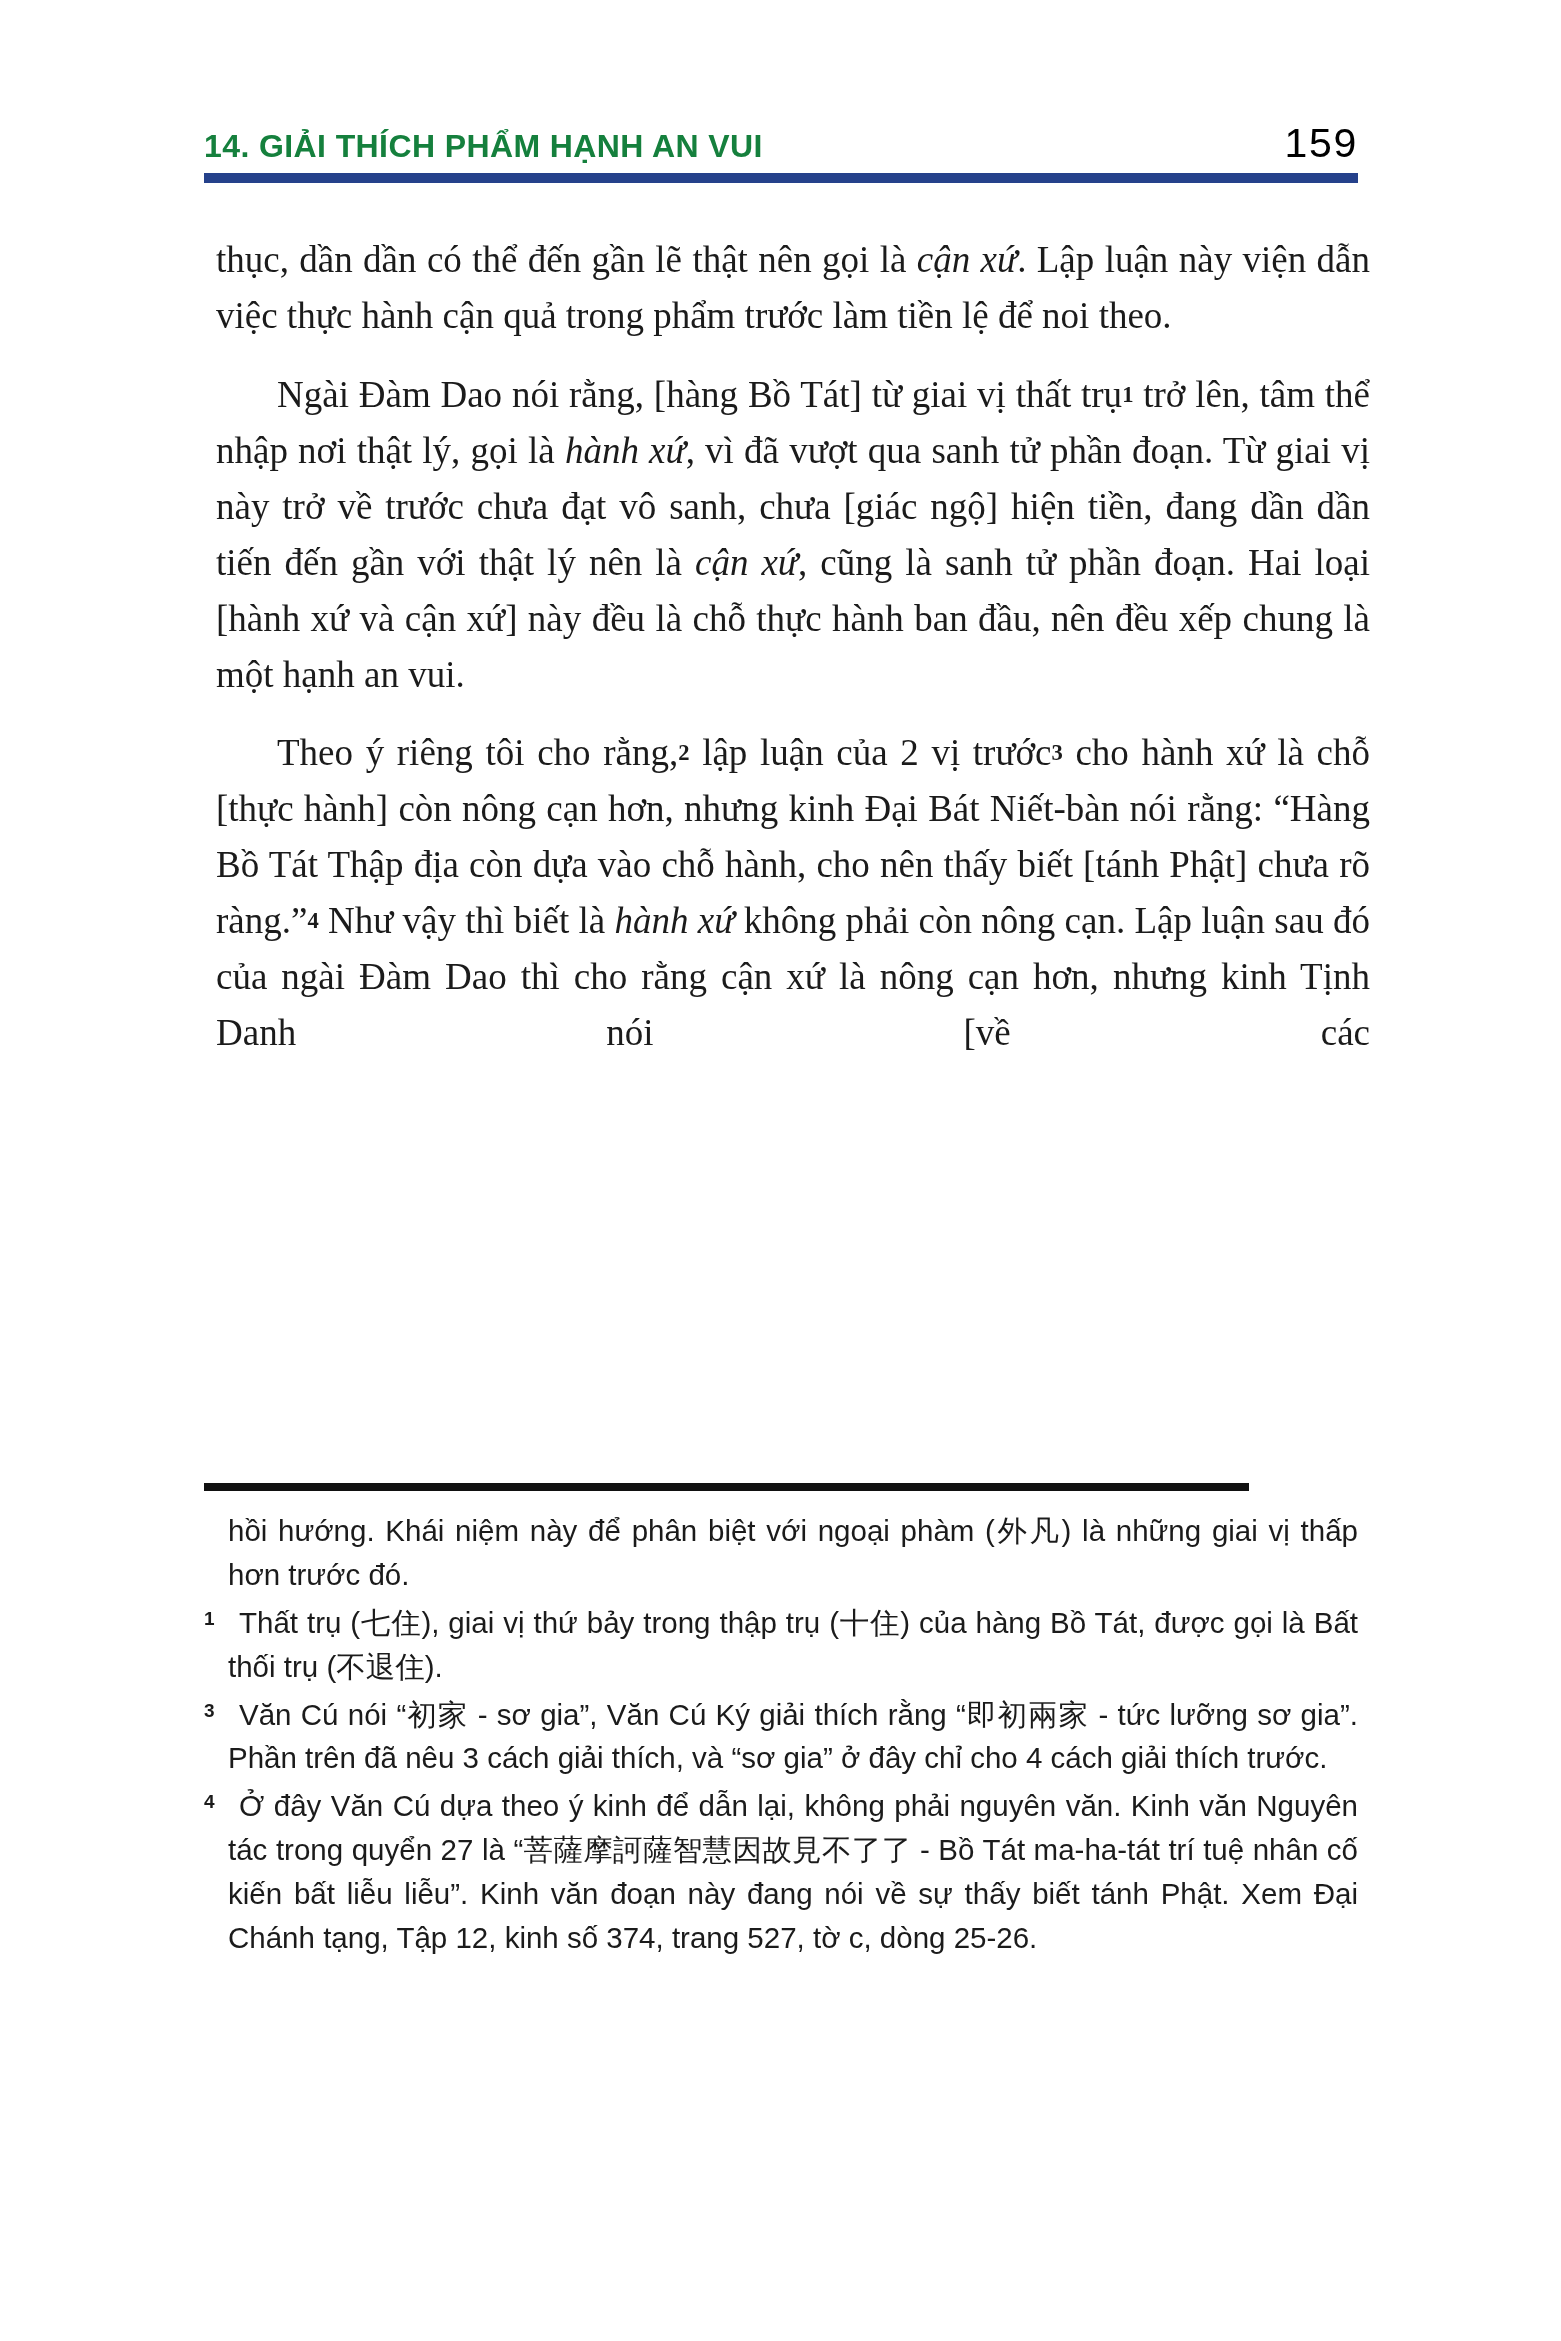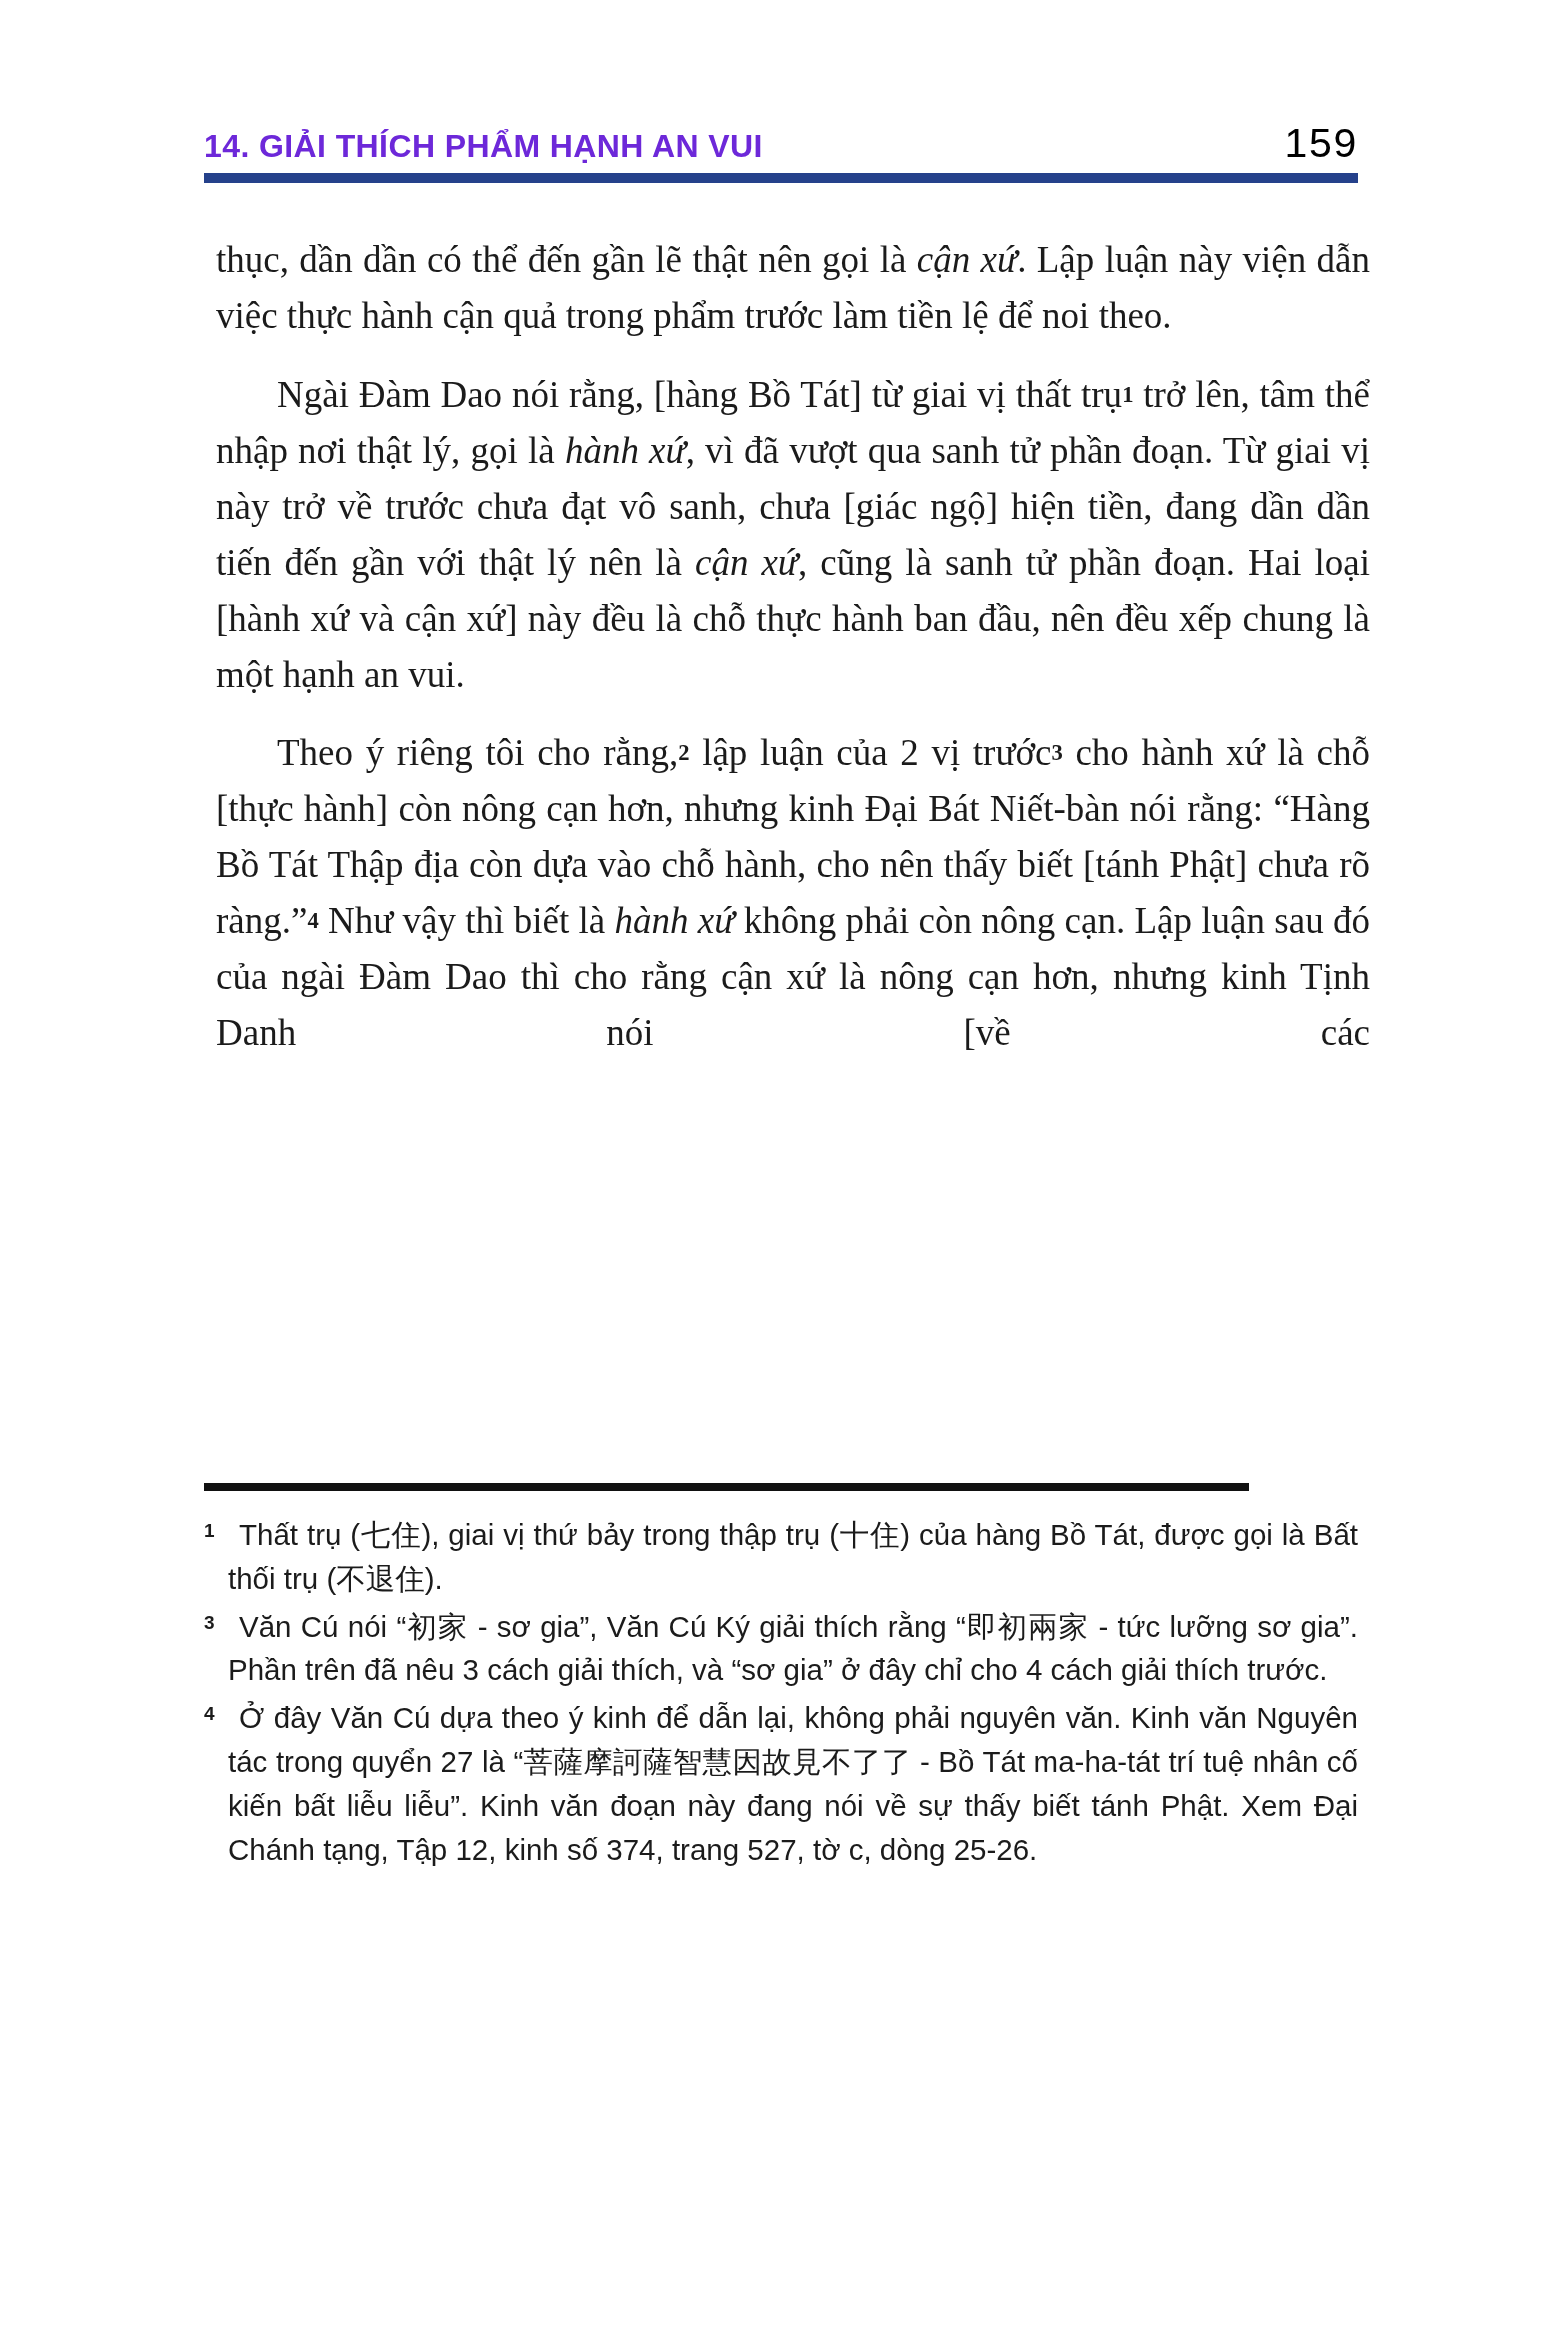--- a/index.html
+++ b/index.html
@@ -82,35 +82,36 @@
     font-size:19px;
     vertical-align:7.8px;
   }
 </style>
 </head>
 <body>
 
 <div class="page">
 
   <div class="header-row">
-    <span class="chapter-title" style="color: #6d28d9;">14. GIẢI THÍCH PHẨM HẠNH AN VUI</span>
+    <span class="chapter-title" style="color: #15803d;">14. GIẢI THÍCH PHẨM HẠNH AN VUI</span>
     <span class="page-number">159</span>
   </div>
 
   <div class="header-rule" style="background: rgb(37, 65, 139);"></div>
 
   <div class="body-text" id="body-text">
       <p class="no-indent"><span>thục, dần dần có thể đến gần lẽ thật nên gọi là </span><em>cận xứ</em><span>. Lập luận này viện dẫn việc thực hành cận quả trong phẩm trước làm tiền lệ để noi theo.</span></p>
       <p class=""><span>Ngài Đàm Dao nói rằng, [hàng Bồ Tát] từ giai vị thất trụ</span><sup>1</sup><span> trở lên, tâm thể nhập nơi thật lý, gọi là </span><em>hành xứ</em><span>, vì đã vượt qua sanh tử phần đoạn. Từ giai vị này trở về trước chưa đạt vô sanh, chưa [giác ngộ] hiện tiền, đang dần dần tiến đến gần với thật lý nên là </span><em>cận xứ</em><span>, cũng là sanh tử phần đoạn. Hai loại [hành xứ và cận xứ] này đều là chỗ thực hành ban đầu, nên đều xếp chung là một hạnh an vui.</span></p>
       <p class=" continues"><span>Theo ý riêng tôi cho rằng,</span><sup>2</sup><span> lập luận của 2 vị trước</span><sup>3</sup><span> cho hành xứ là chỗ [thực hành] còn nông cạn hơn, nhưng kinh Đại Bát Niết-bàn nói rằng: “Hàng Bồ Tát Thập địa còn dựa vào chỗ hành, cho nên thấy biết [tánh Phật] chưa rõ ràng.”</span><sup>4</sup><span> Như vậy thì biết là </span><em>hành xứ</em><span> không phải còn nông cạn. Lập luận sau đó của ngài Đàm Dao thì cho rằng cận xứ là nông cạn hơn, nhưng kinh Tịnh Danh nói [về các</span></p>
     </div>
 
   <div class="footnote-section">
     <div class="footnote-separator" style="background: rgb(17, 17, 17);"></div>
     <div id="footnotes">
+        <p class="fn"><span>hồi hướng. Khái niệm này để phân biệt với ngoại phàm (外凡) là những giai vị thấp hơn trước đó.</span></p>
         <p class="fn"><span class="fn-marker">1</span><span>Thất trụ (七住), giai vị thứ bảy trong thập trụ (十住) của hàng Bồ Tát, được gọi là Bất thối trụ (不退住).</span></p>
         <p class="fn"><span class="fn-marker">3</span><span>Văn Cú nói “初家 - sơ gia”, Văn Cú Ký giải thích rằng “即初兩家 - tức lưỡng sơ gia”. Phần trên đã nêu 3 cách giải thích, và “sơ gia” ở đây chỉ cho 4 cách giải thích trước.</span></p>
         <p class="fn"><span class="fn-marker">4</span><span>Ở đây Văn Cú dựa theo ý kinh để dẫn lại, không phải nguyên văn. Kinh văn Nguyên tác trong quyển 27 là “菩薩摩訶薩智慧因故見不了了 - Bồ Tát ma-ha-tát trí tuệ nhân cố kiến bất liễu liễu”. Kinh văn đoạn này đang nói về sự thấy biết tánh Phật. Xem Đại Chánh tạng, Tập 12, kinh số 374, trang 527, tờ c, dòng 25-26.</span></p>
       </div>
   </div>
 
 </div>
 
 
 </body></html>

